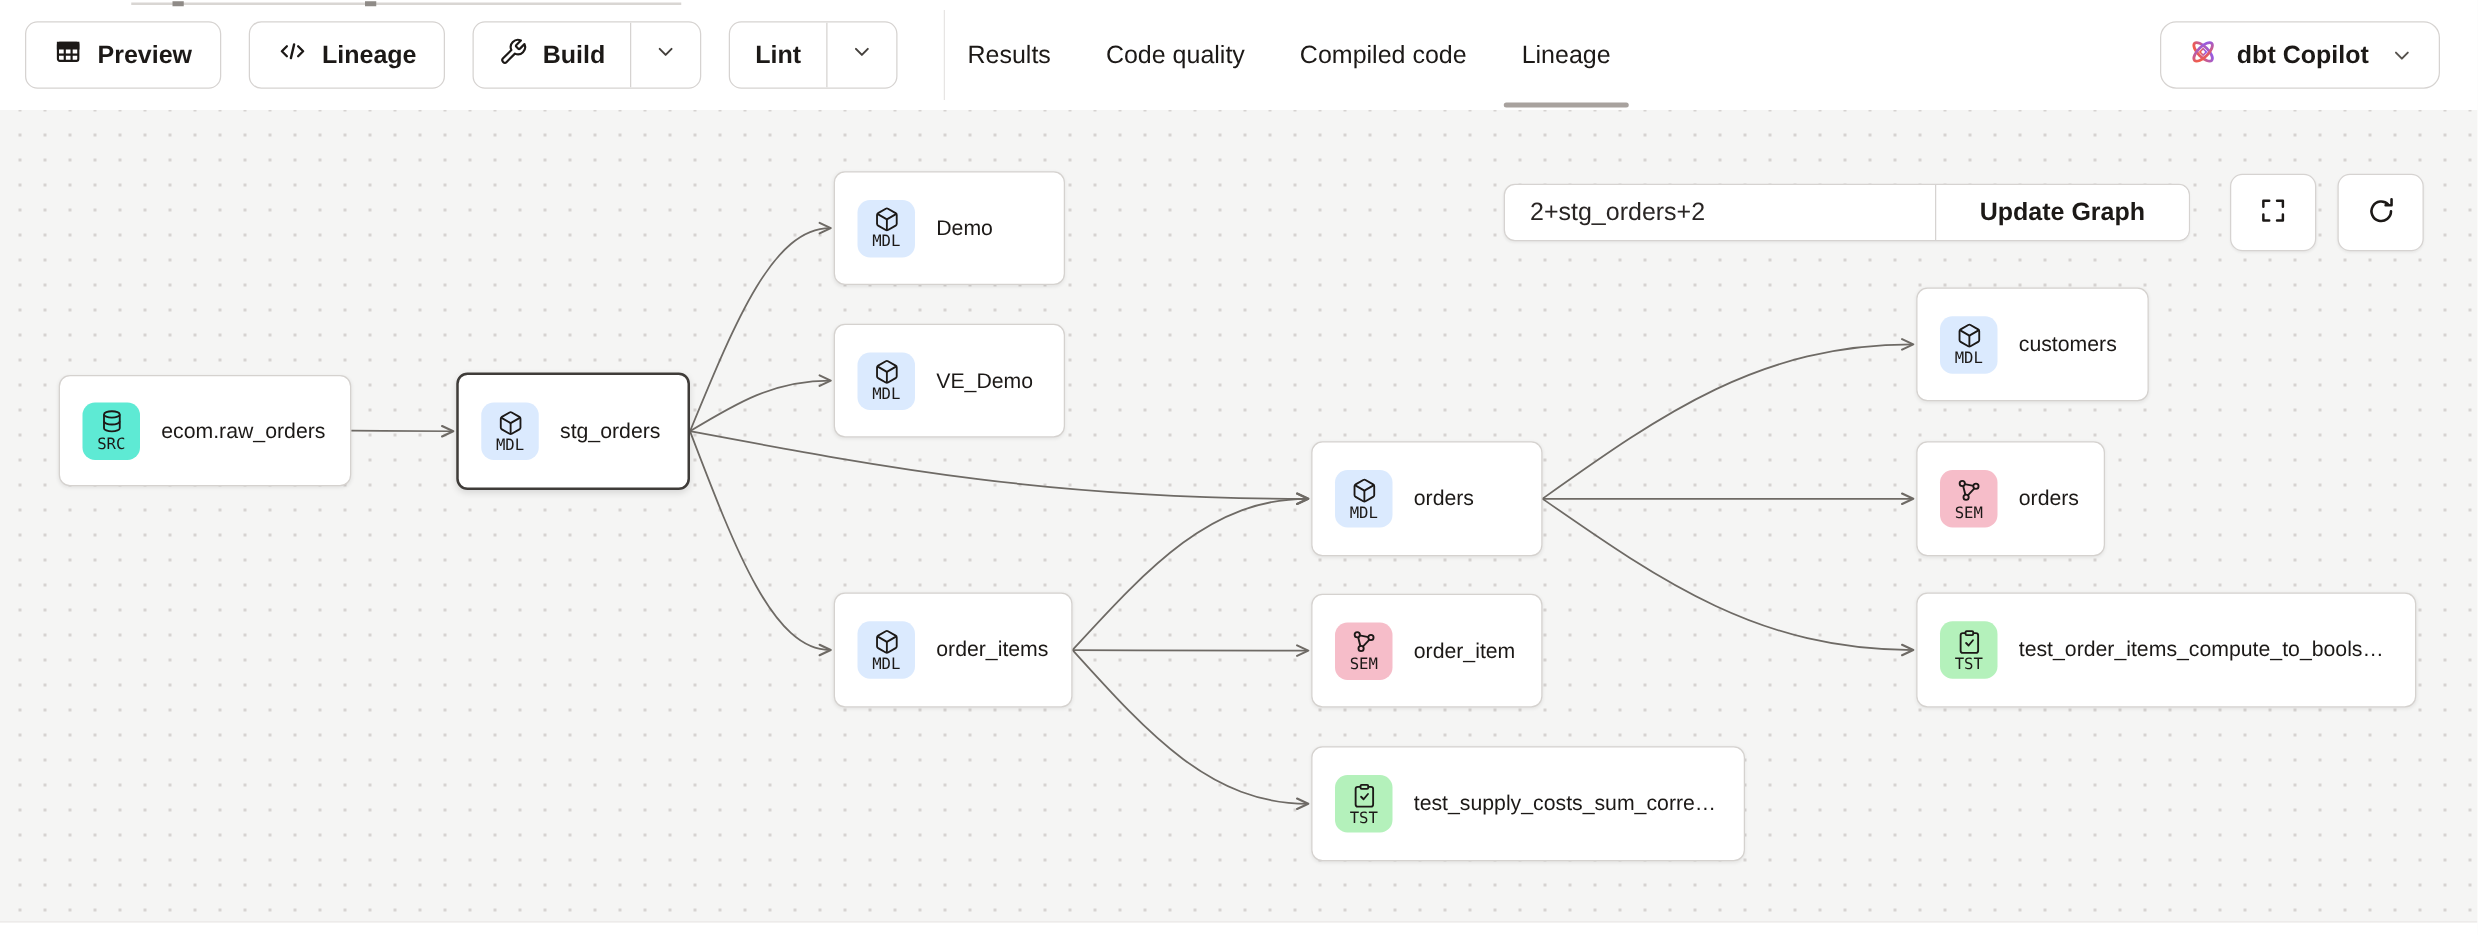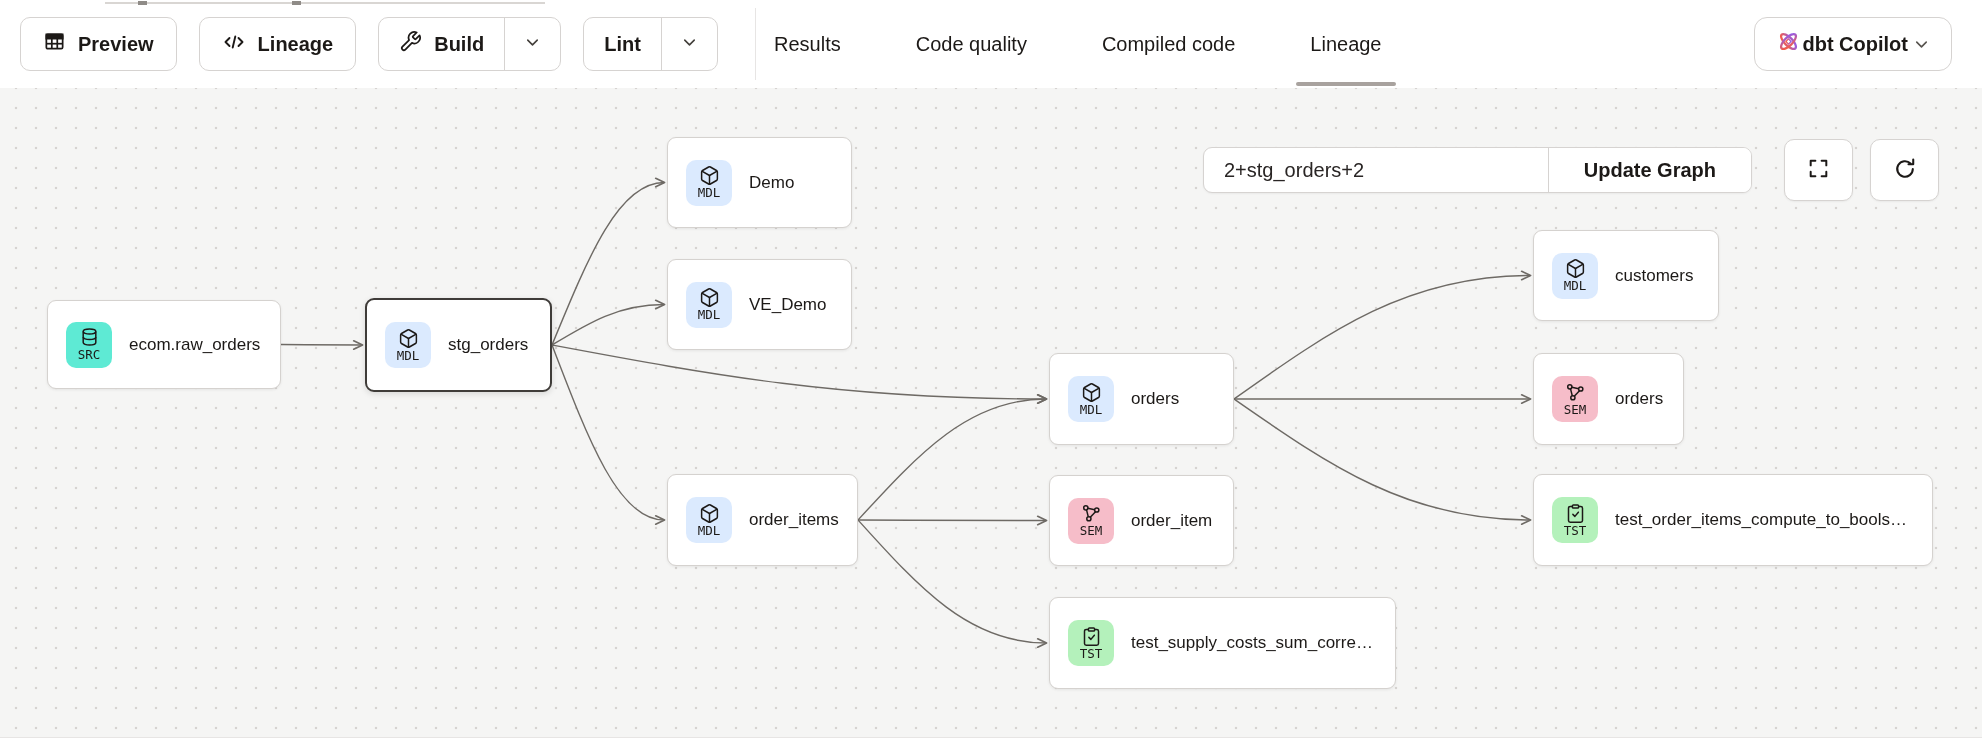--- a/index.html
+++ b/index.html
@@ -20,27 +20,27 @@
   .btn svg { flex:0 0 auto; }
   .split { display:flex; align-items:stretch; height:54px; background:#fff;
     border:1.4px solid #d6d3d1; border-radius:10px; overflow:hidden; }
   .split .main { display:flex; align-items:center; gap:12px; padding:0 20px;
     font-size:20px; font-weight:600; cursor:pointer; }
   .split .caret { display:flex; align-items:center; justify-content:center; width:56px;
     border-left:1.4px solid #d6d3d1; cursor:pointer; }
 
   .divider-v { position:absolute; left:755px; top:8px; width:1.4px; height:72px; background:#e7e5e4; }
 
-  .tabs { position:absolute; left:774px; top:0; height:88px; display:flex; align-items:center; gap:75px; }
+  .tabs { position:absolute; left:774px; top:0; height:88px; display:flex; align-items:center; gap:44px; }
   .tab { font-size:20px; font-weight:500; color:#1c1917; cursor:pointer; white-space:nowrap; position:relative;
     height:88px; display:flex; align-items:center; }
   .tab.active::after { content:""; position:absolute; left:-14px; right:-14px; bottom:2px; height:4px;
     background:#a8a29e; border-radius:2px; }
 
-  .copilot { position:absolute; right:30px; top:17px; height:54px; display:flex; align-items:center; 
+  .copilot { position:absolute; right:30px; top:17px; height:54px; display:flex; align-items:center; gap:13px;
     padding:0 20px; background:#fff; border:1.4px solid #d6d3d1; border-radius:13px;
     font-size:20px; font-weight:600; cursor:pointer; }
 
   
   .canvas { position:absolute; left:0; top:88px; width:1982px; height:649px;
     background-color:#f5f5f4;
     background-image:radial-gradient(circle, #d6d3d1 1.4px, transparent 1.6px);
     background-size:20px 20px; background-position:6px 10px; }
   .canvas svg.edges { position:absolute; left:0; top:0; }
 

